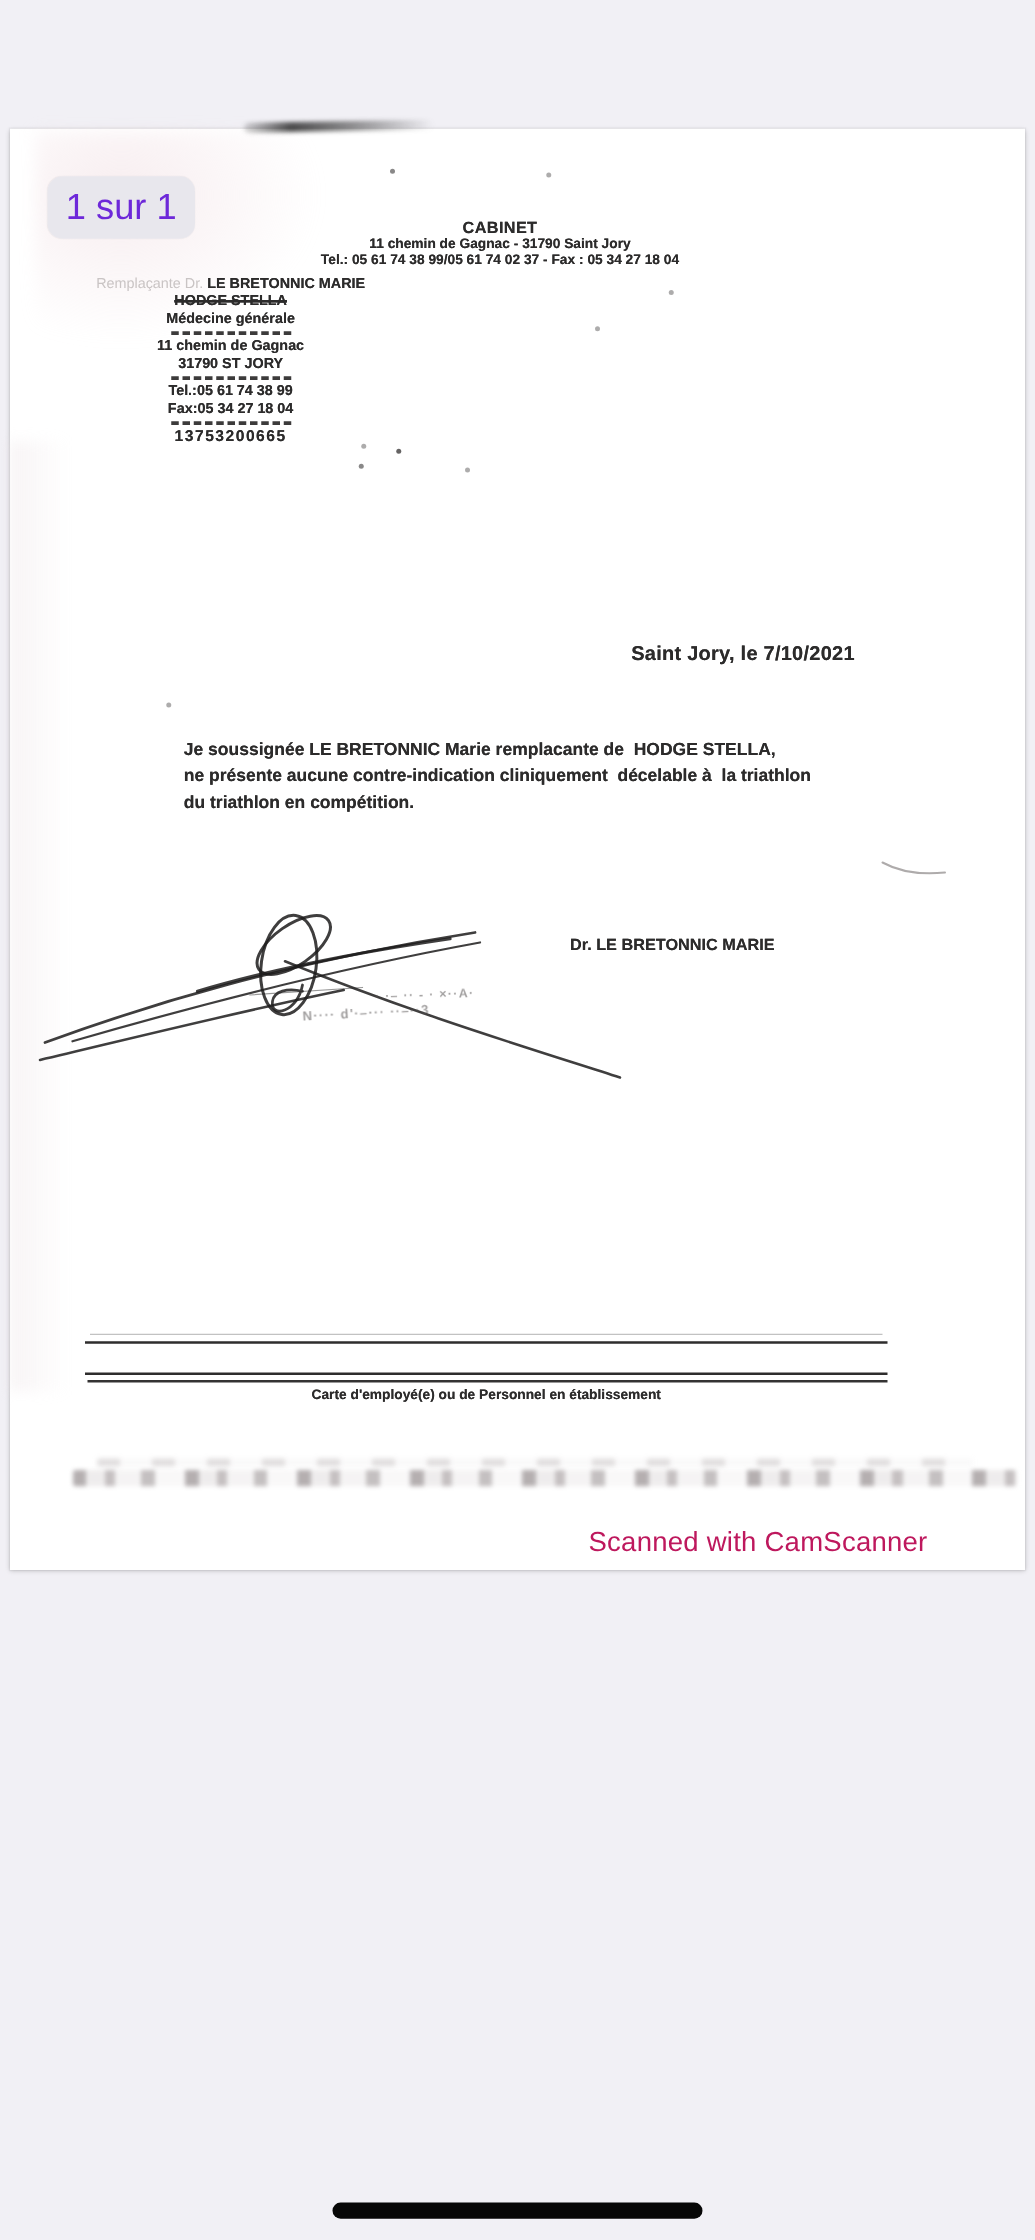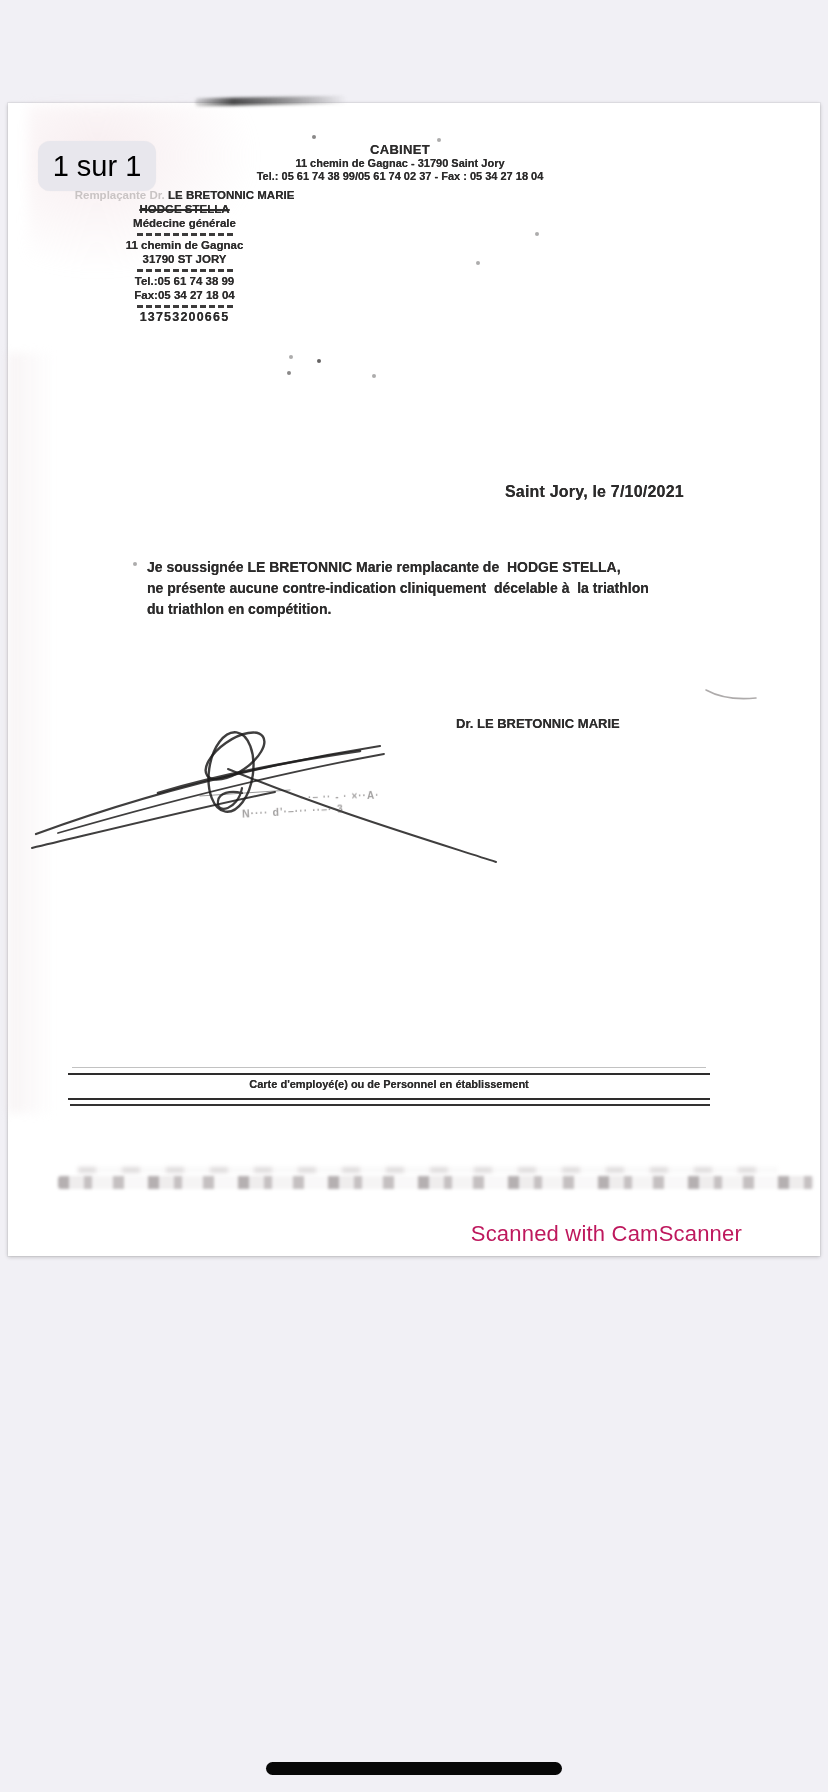--- a/index.html
+++ b/index.html
@@ -30,32 +30,32 @@
     background:repeating-linear-gradient(90deg,
       rgba(120,110,112,.55) 0 11px, rgba(190,182,184,.25) 11px 26px,
       rgba(140,130,132,.5) 26px 34px, rgba(205,198,200,.2) 34px 55px,
       rgba(125,115,117,.45) 55px 66px, rgba(215,208,210,.15) 66px 90px);
     filter:blur(1.6px); border-radius:3px; }
   .scan-edge-echo { position:absolute; left:70px; top:1064px; width:700px; height:6px;
     background:repeating-linear-gradient(90deg, rgba(150,140,142,.3) 0 18px, rgba(200,195,197,.1) 18px 44px);
     filter:blur(2px); }
 
   
-  .scantxt { color:#2c2b2b; font-weight:bold; text-shadow:0 0 .5px rgba(44,43,43,.85); }
+  .scantxt { color:#2c2b2b; font-weight:bold; text-shadow:0 0 .5px rgba(44,43,43,.85);margin-top:32px; }
 
   
   .hdr { position:absolute; left:100px; top:143px; width:600px; text-align:center; }
   .hdr .t1 { font-size:13px; line-height:14px; letter-spacing:.3px; }
   .hdr .t2 { font-size:11px; line-height:13px; }
   .hdr .t3 { font-size:11px; line-height:13px; }
 
   
   .stamp { position:absolute; left:62px; top:188px; width:245px; text-align:center;
     font-size:11.5px; line-height:14px; }
-  .stamp .faded { color:#c9c4c4; text-shadow:none; font-weight:bold; }
+  .stamp .faded { color:#c9c4c4; text-shadow:none; font-weight:normal; }
   .struck { text-decoration:line-through; text-decoration-thickness:2px; }
   .dash { width:96px; border-top:3px dashed #3c3b3b; margin:3px auto 2px; height:0; }
   .idnum { letter-spacing:1.2px; font-size:12.5px; }
 
   .dateline { position:absolute; left:505px; top:483px; font-size:16px; letter-spacing:.2px; }
 
   .bodytxt { position:absolute; left:147px; top:557px; width:516px;
     font-size:14px; line-height:21px; }
   .bodytxt div { white-space:pre-wrap; }
 
@@ -78,21 +78,21 @@
   .fbox .r3 { position:absolute; left:2px; top:37px; width:640px; border-top:2px solid #343333; }
 
   .watermark { position:absolute; left:400px; top:1221px; width:342px; text-align:right;
     font-size:22px; color:#be185d; letter-spacing:.2px; }
 
   
   .badge { position:absolute; left:38px; top:141px; width:118px; height:50px;
     background:rgba(231,230,236,.96); border-radius:12px;
     display:flex; align-items:center; justify-content:center;
     box-shadow:0 0 1px rgba(0,0,0,.08); }
-  .badge span { font-size:29px; color:#000000; font-weight:400; }
+  .badge span { font-size:29px; color:#6d28d9; font-weight:400; }
 
   
   .speck { position:absolute; width:4px; height:4px; border-radius:50%; background:#4a4848; }
   .sp-l { opacity:.45; } .sp-m { opacity:.65; } .sp-d { opacity:.85; }
 
   .home-indicator { position:absolute; left:266px; top:1762px; width:296px; height:13px;
     border-radius:7px; background:#070707; }
 </style>
 </head>
 <body>

